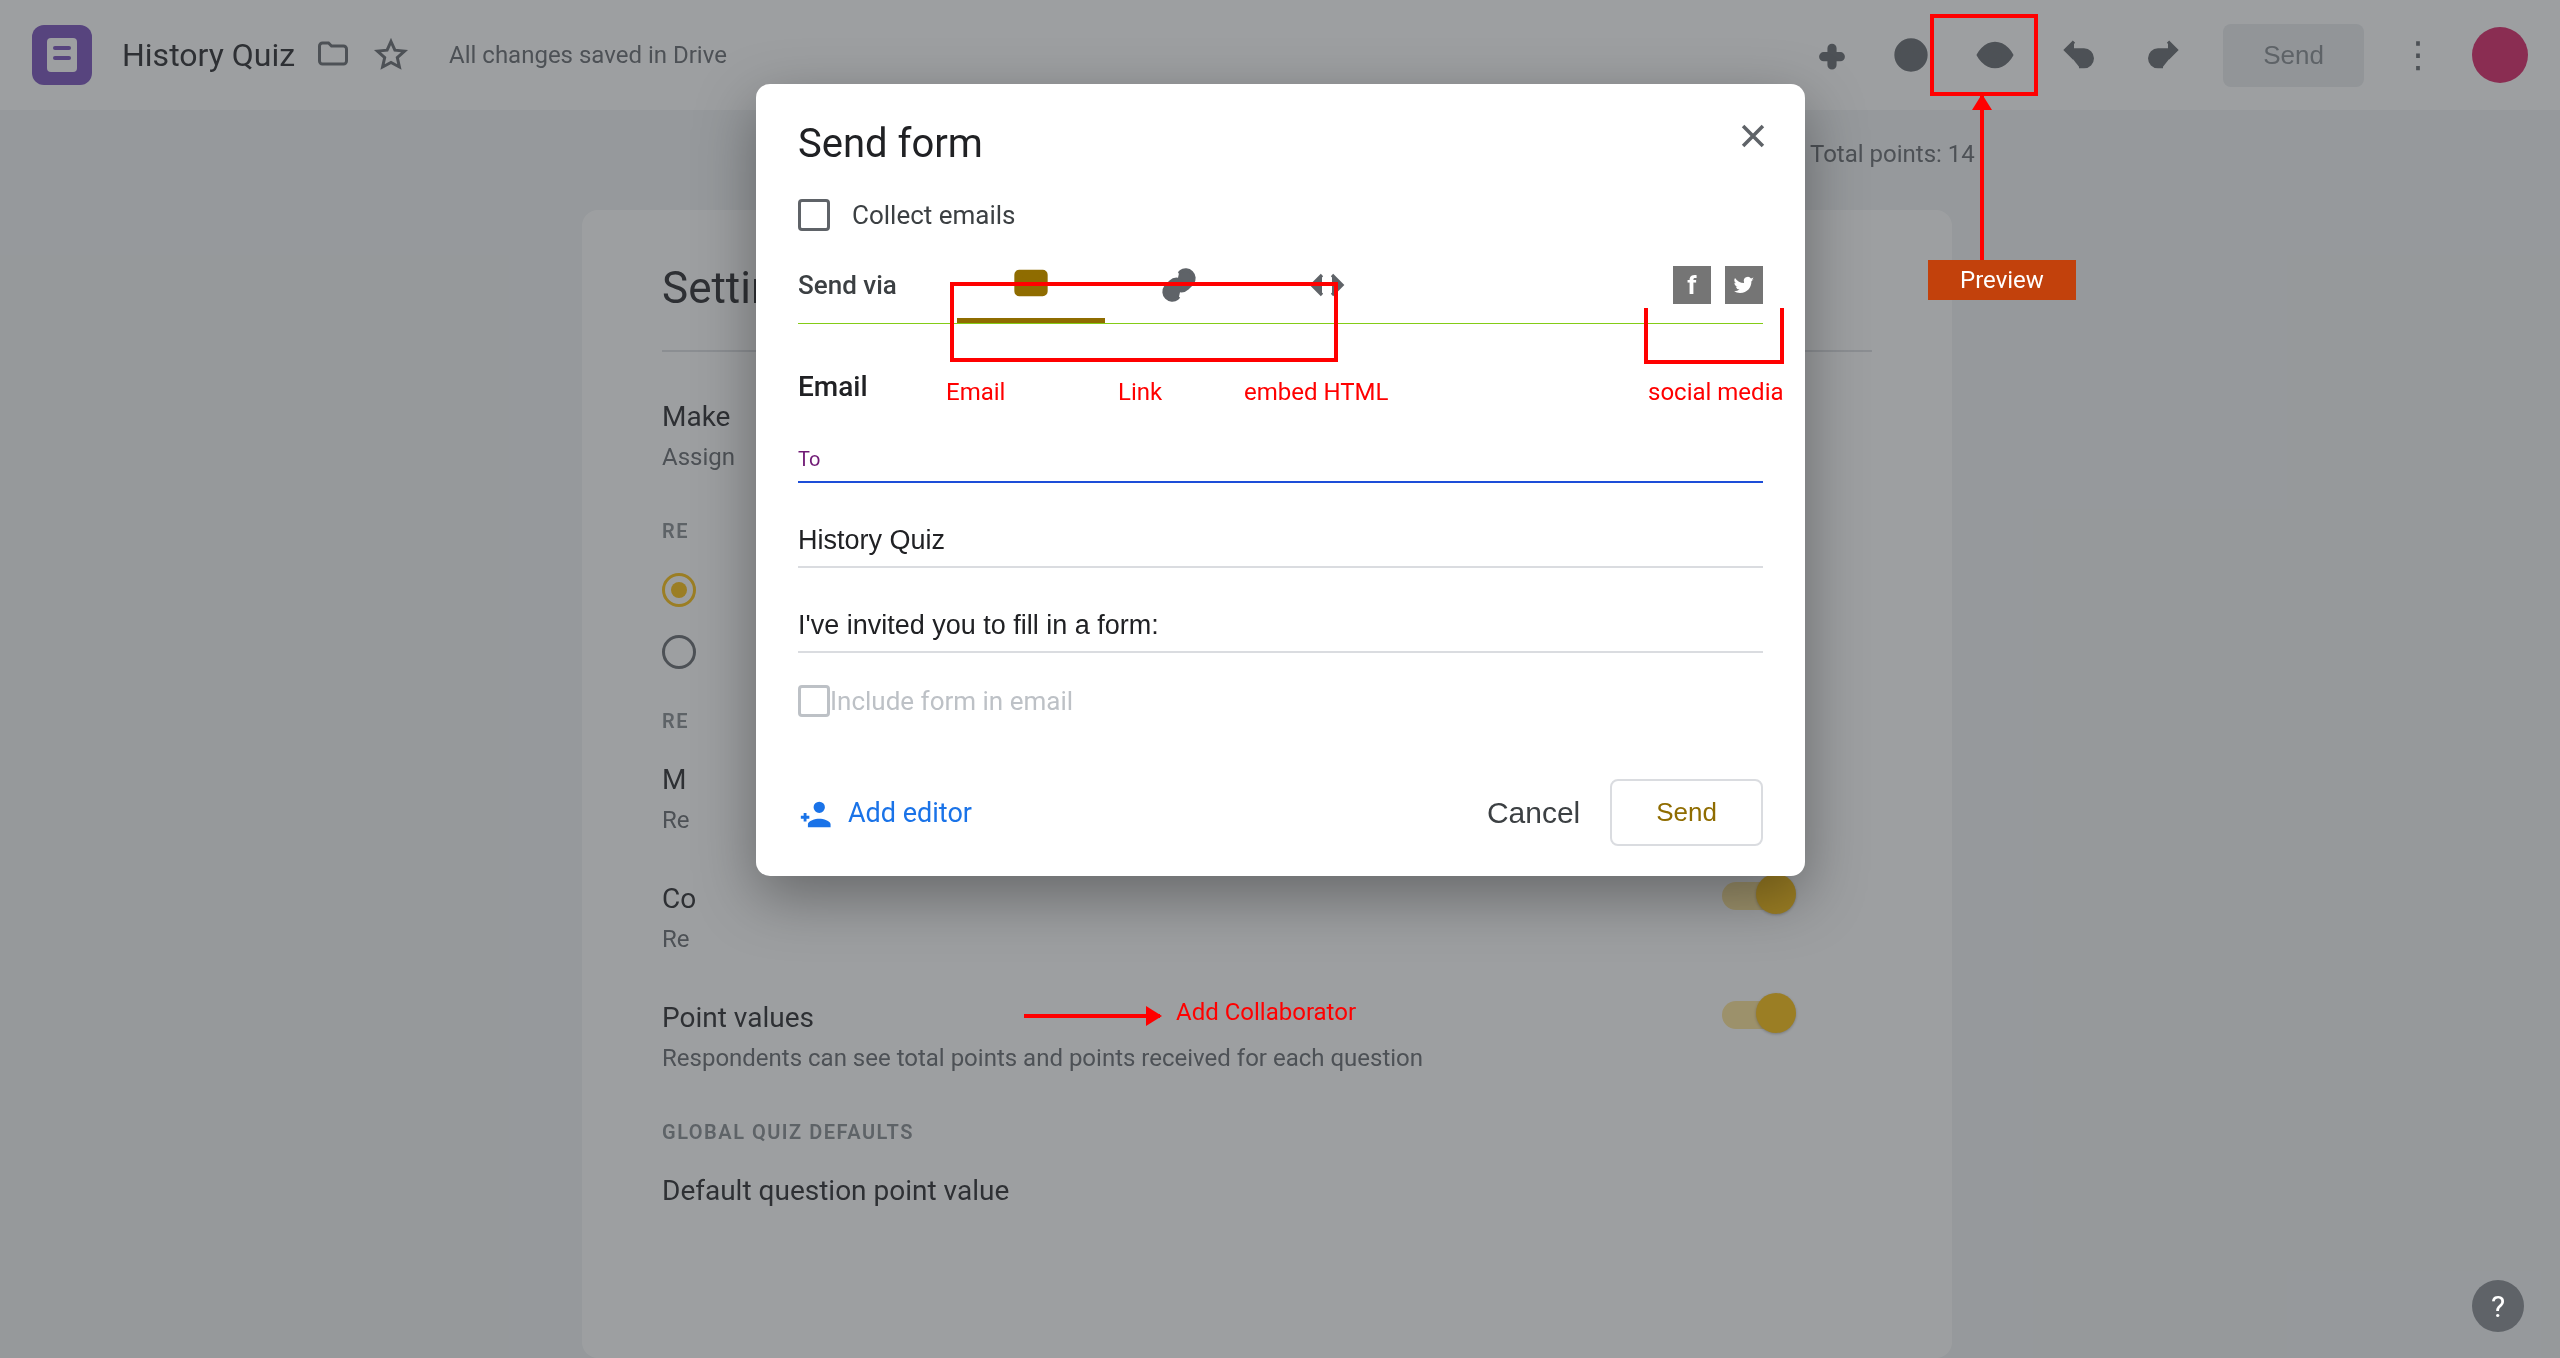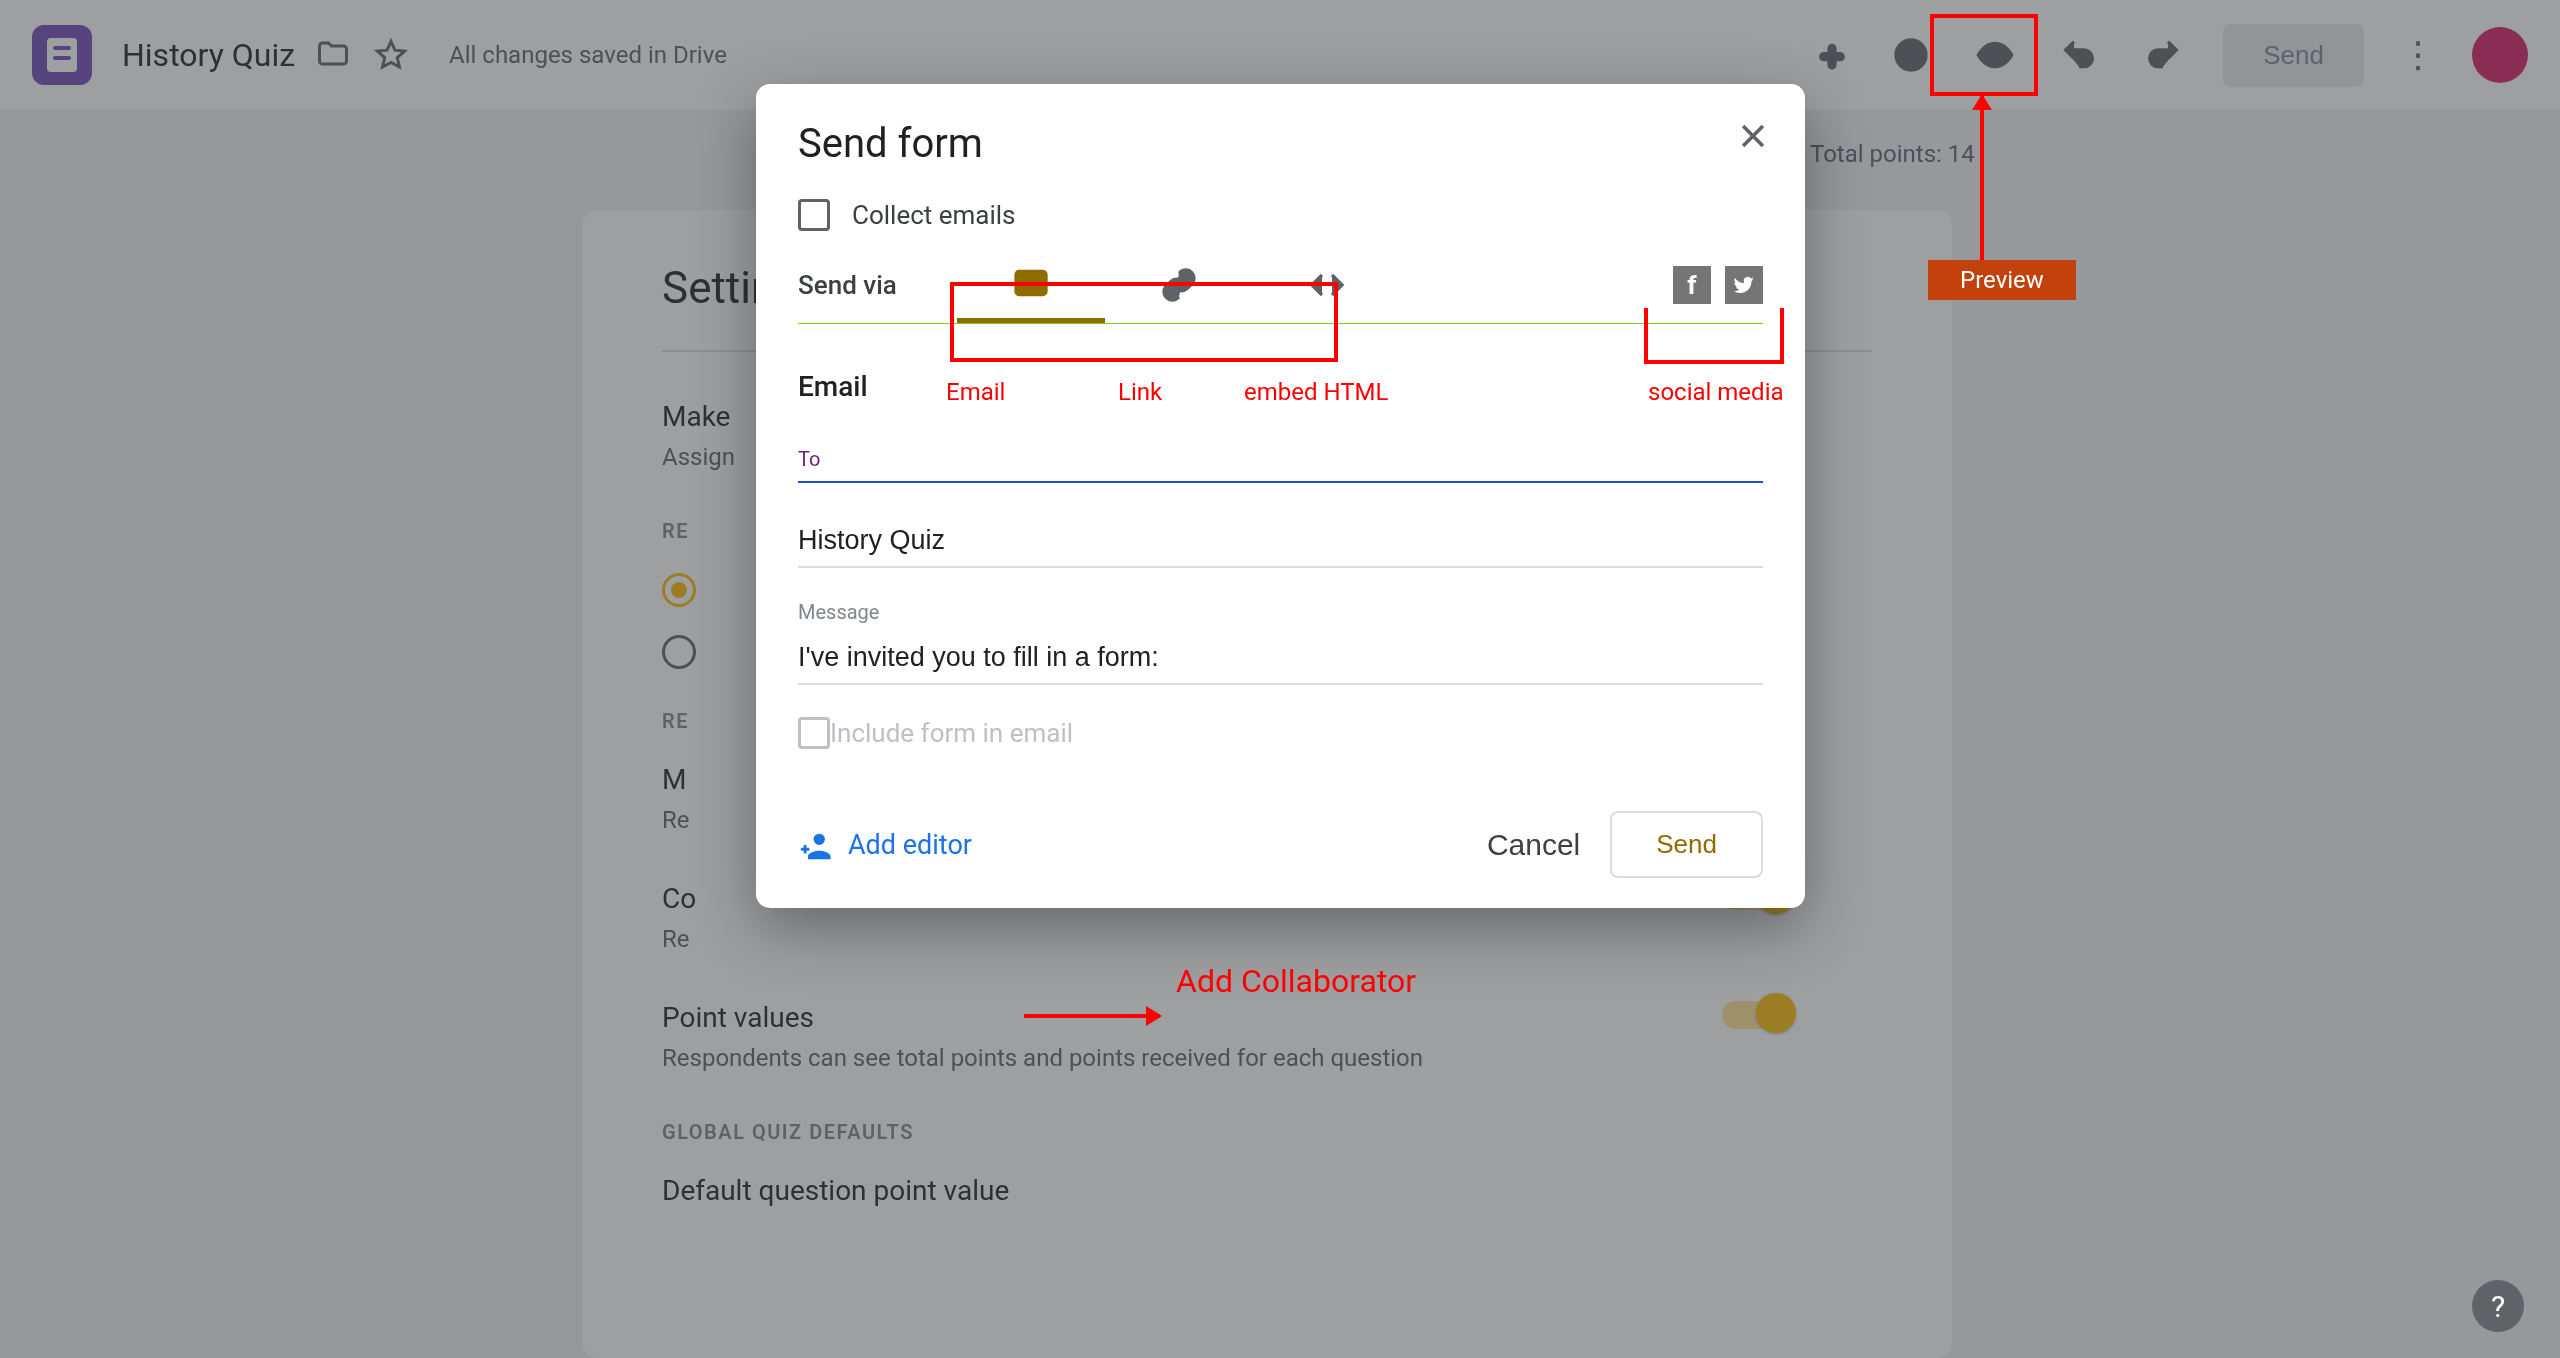--- a/index.html
+++ b/index.html
@@ -90,21 +90,21 @@
 
   .dialog-footer { display:flex; align-items:center; margin-top:62px; }
   .add-editor { display:flex; align-items:center; gap:16px; color:#1a73e8; font-size:27px; }
   .dialog-footer .spacer { flex:1; }
   .btn-flat { font-size:30px; color:#3c4043; padding:16px 30px; background:none; border:none; }
   .btn-send { font-size:26px; color:#8f6c00; padding:16px 44px; border:2px solid #dadce0; border-radius:8px; background:#fff; }
 
   
   .anno-addcollab-arrow { position:absolute; top:1014px; left:1024px; width:136px; height:4px; background:#ff0000; }
   .anno-addcollab-arrow::after{ content:""; position:absolute; right:-2px; top:-8px; border-top:10px solid transparent; border-bottom:10px solid transparent; border-left:16px solid #ff0000; }
-  .anno-addcollab-label { position:absolute; top:962px; left:1176px; color:#ff0000; font-size:32px; }
+  .anno-addcollab-label { position:absolute; top:998px; left:1176px; color:#ff0000; font-size:24px; }
 
   
   .help-fab { position:absolute; bottom:26px; right:36px; width:52px; height:52px; border-radius:50%; background:#5f6368; color:#fff; display:flex; align-items:center; justify-content:center; font-size:30px; }
 </style>
 </head>
 <body>
 
 <div class="bg-page">
   <div class="header-bar">
     <div class="forms-logo">
@@ -254,21 +254,20 @@
 
   <div class="field">
     <div class="to">To</div>
   </div>
 
   <div class="field">
     <input type="text" value="History Quiz" style="">
   </div>
 
   <div class="field">
-    <span class="fl">Message</span>
     <input type="text" value="I've invited you to fill in a form:" style="">
   </div>
 
   <div class="include-row">
     <div class="checkbox disabled"></div>
     <span>Include form in email</span>
   </div>
 
   <div class="dialog-footer">
     <div class="add-editor">

